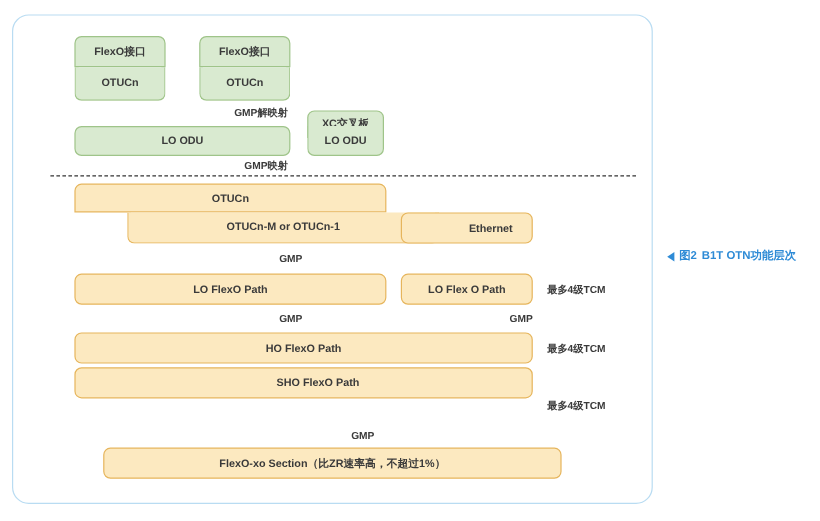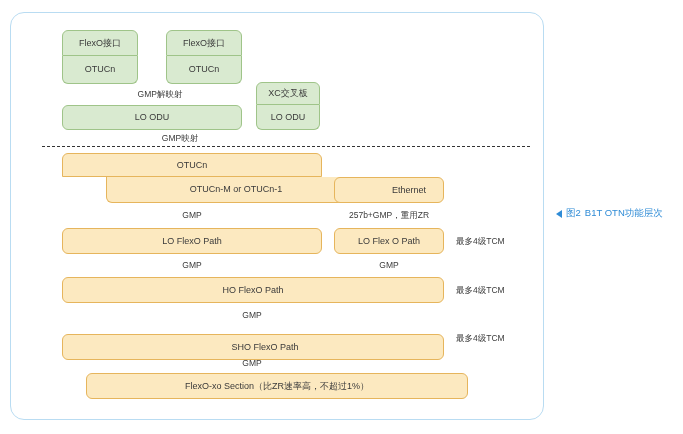--- a/index.html
+++ b/index.html
@@ -3,21 +3,21 @@
 <meta charset="utf-8">
 <style>
   html,body{margin:0;padding:0;}
   body{
     width:683px;height:434px;
     background:#ffffff;
     font-family:"Liberation Sans","DejaVu Sans",sans-serif;
     overflow:hidden;
     position:relative;
   }
-  #root{position:absolute;left:0;top:0;width:628px;height:434px;}
+  #root{position:absolute;left:0;top:0;width:628px;height:434px;font-weight:bold;}
 
   
   .panel{
     position:absolute;left:10px;top:12px;
     width:534px;height:408px;
     border:1.5px solid #b9dcf2;
     border-radius:14px;
     background:#ffffff;
     box-sizing:border-box;
   }
@@ -44,21 +44,21 @@
   .r-bot{border-radius:0 0 6px 6px;border-top:none;}
   .ro-top{border-radius:6px 6px 0 0;border-bottom:1px solid #e6b55c;}
   .ro-bot{border-radius:0 0 6px 6px;border-top:none;margin-left:44px;}
   .r-all{border-radius:6px;}
 
   
   .lbl{
     position:absolute;
     font-size:8.5px;
     color:#3a3a3a;
-    text-align:center;
+    text-align:right;
     white-space:nowrap;
   }
   .lbl-left{text-align:left;}
 
   
   .dashed{
     position:absolute;
     border-top:1.6px dashed #333333;
     height:0;
   }
@@ -96,21 +96,21 @@
     <span>OTUCn</span>
   </div>
 
   <div class="box green r-top" style="left:166px;top:30px;width:76px;height:26px;">
     <span>FlexO接口</span>
   </div>
   <div class="box green r-bot" style="left:166px;top:56px;width:76px;height:28px;">
     <span>OTUCn</span>
   </div>
 
-  <div class="box green r-top" style="left:256px;top:82px;width:64px;height:23px;">
+  <div class="box green r-top" style="left:256px;top:92px;width:64px;height:23px;">
     <span>XC交叉板</span>
   </div>
   <div class="box green r-bot" style="left:256px;top:105px;width:64px;height:25px;">
     <span>LO ODU</span>
   </div>
 
   <div class="lbl" style="left:80px;top:89px;width:160px;">GMP解映射</div>
 
   <div class="box green r-all" style="left:62px;top:105px;width:180px;height:25px;">
     <span>LO ODU</span>
@@ -125,41 +125,40 @@
   </div>
   <div class="box orange ro-bot" style="left:62px;top:177px;width:260px;height:26px;">
     <span>OTUCn-M or OTUCn-1</span>
   </div>
 
   <div class="box orange r-all" style="left:334px;top:177px;width:110px;height:26px;padding-left:40px;">
     <span>Ethernet</span>
   </div>
 
   <div class="lbl" style="left:132px;top:210px;width:120px;">GMP</div>
-  <div class="lbl" style="left:334px;top:210px;width:110px;">257b+GMP，重用ZR</div>
 
   <div class="box orange r-all" style="left:62px;top:228px;width:260px;height:26px;">
     <span>LO FlexO Path</span>
   </div>
   <div class="box orange r-all" style="left:334px;top:228px;width:110px;height:26px;">
     <span>LO Flex O Path</span>
   </div>
   <div class="lbl lbl-left" style="left:456px;top:236px;">最多4级TCM</div>
 
   <div class="lbl" style="left:132px;top:260px;width:120px;">GMP</div>
   <div class="lbl" style="left:334px;top:260px;width:110px;">GMP</div>
 
   <div class="box orange r-all" style="left:62px;top:277px;width:382px;height:26px;">
     <span>HO FlexO Path</span>
   </div>
   <div class="lbl lbl-left" style="left:456px;top:285px;">最多4级TCM</div>
 
   <div class="lbl" style="left:192px;top:310px;width:120px;">GMP</div>
 
-  <div class="box orange r-all" style="left:62px;top:334px;width:382px;height:26px;padding-left:24px;">
+  <div class="box orange r-all" style="left:62px;top:306px;width:382px;height:26px;padding-left:24px;">
     <span>SHO FlexO Path</span>
   </div>
   <div class="lbl lbl-left" style="left:456px;top:333px;">最多4级TCM</div>
 
   <div class="lbl" style="left:192px;top:358px;width:120px;">GMP</div>
 
   <div class="box orange r-all" style="left:62px;top:373px;width:382px;height:26px;margin-left:24px;">
     <span>FlexO-xo Section（比ZR速率高，不超过1%）</span>
   </div>
 

